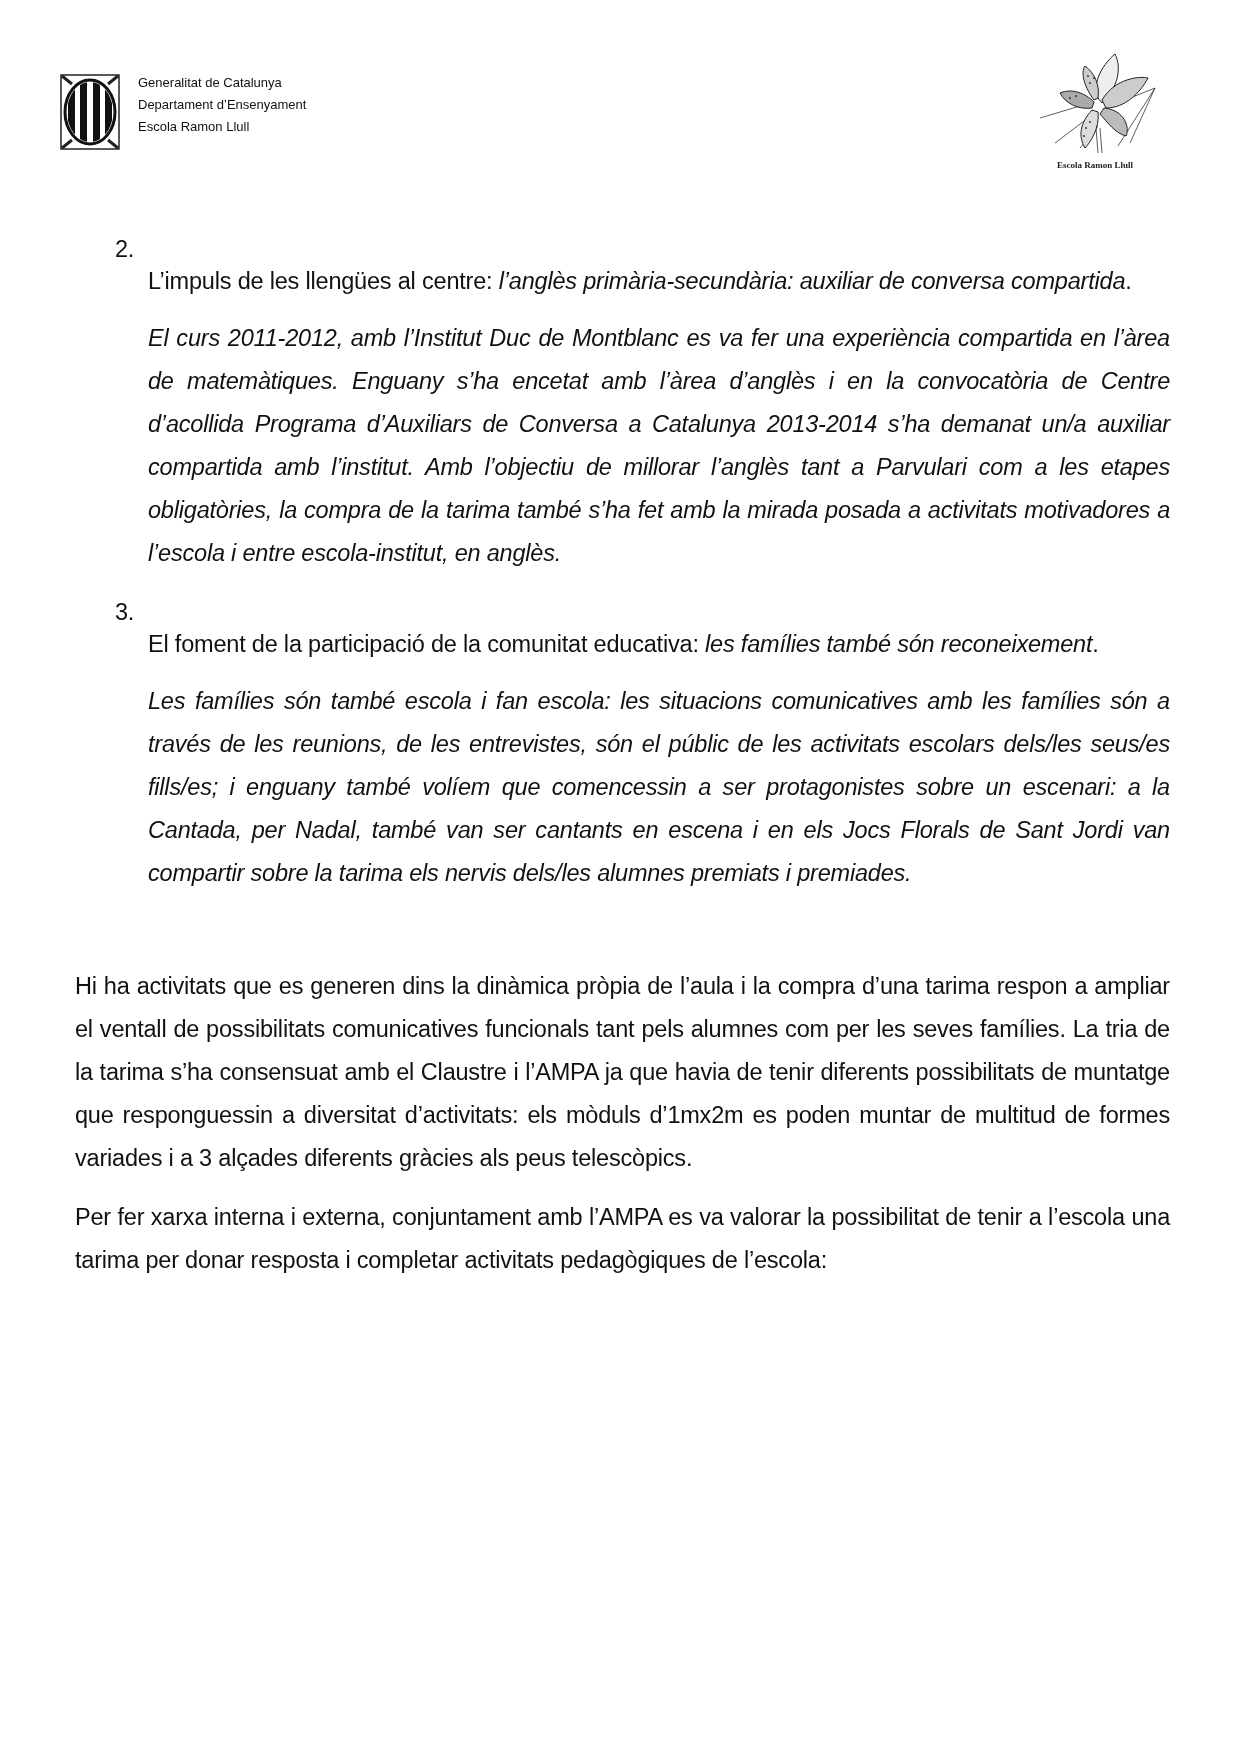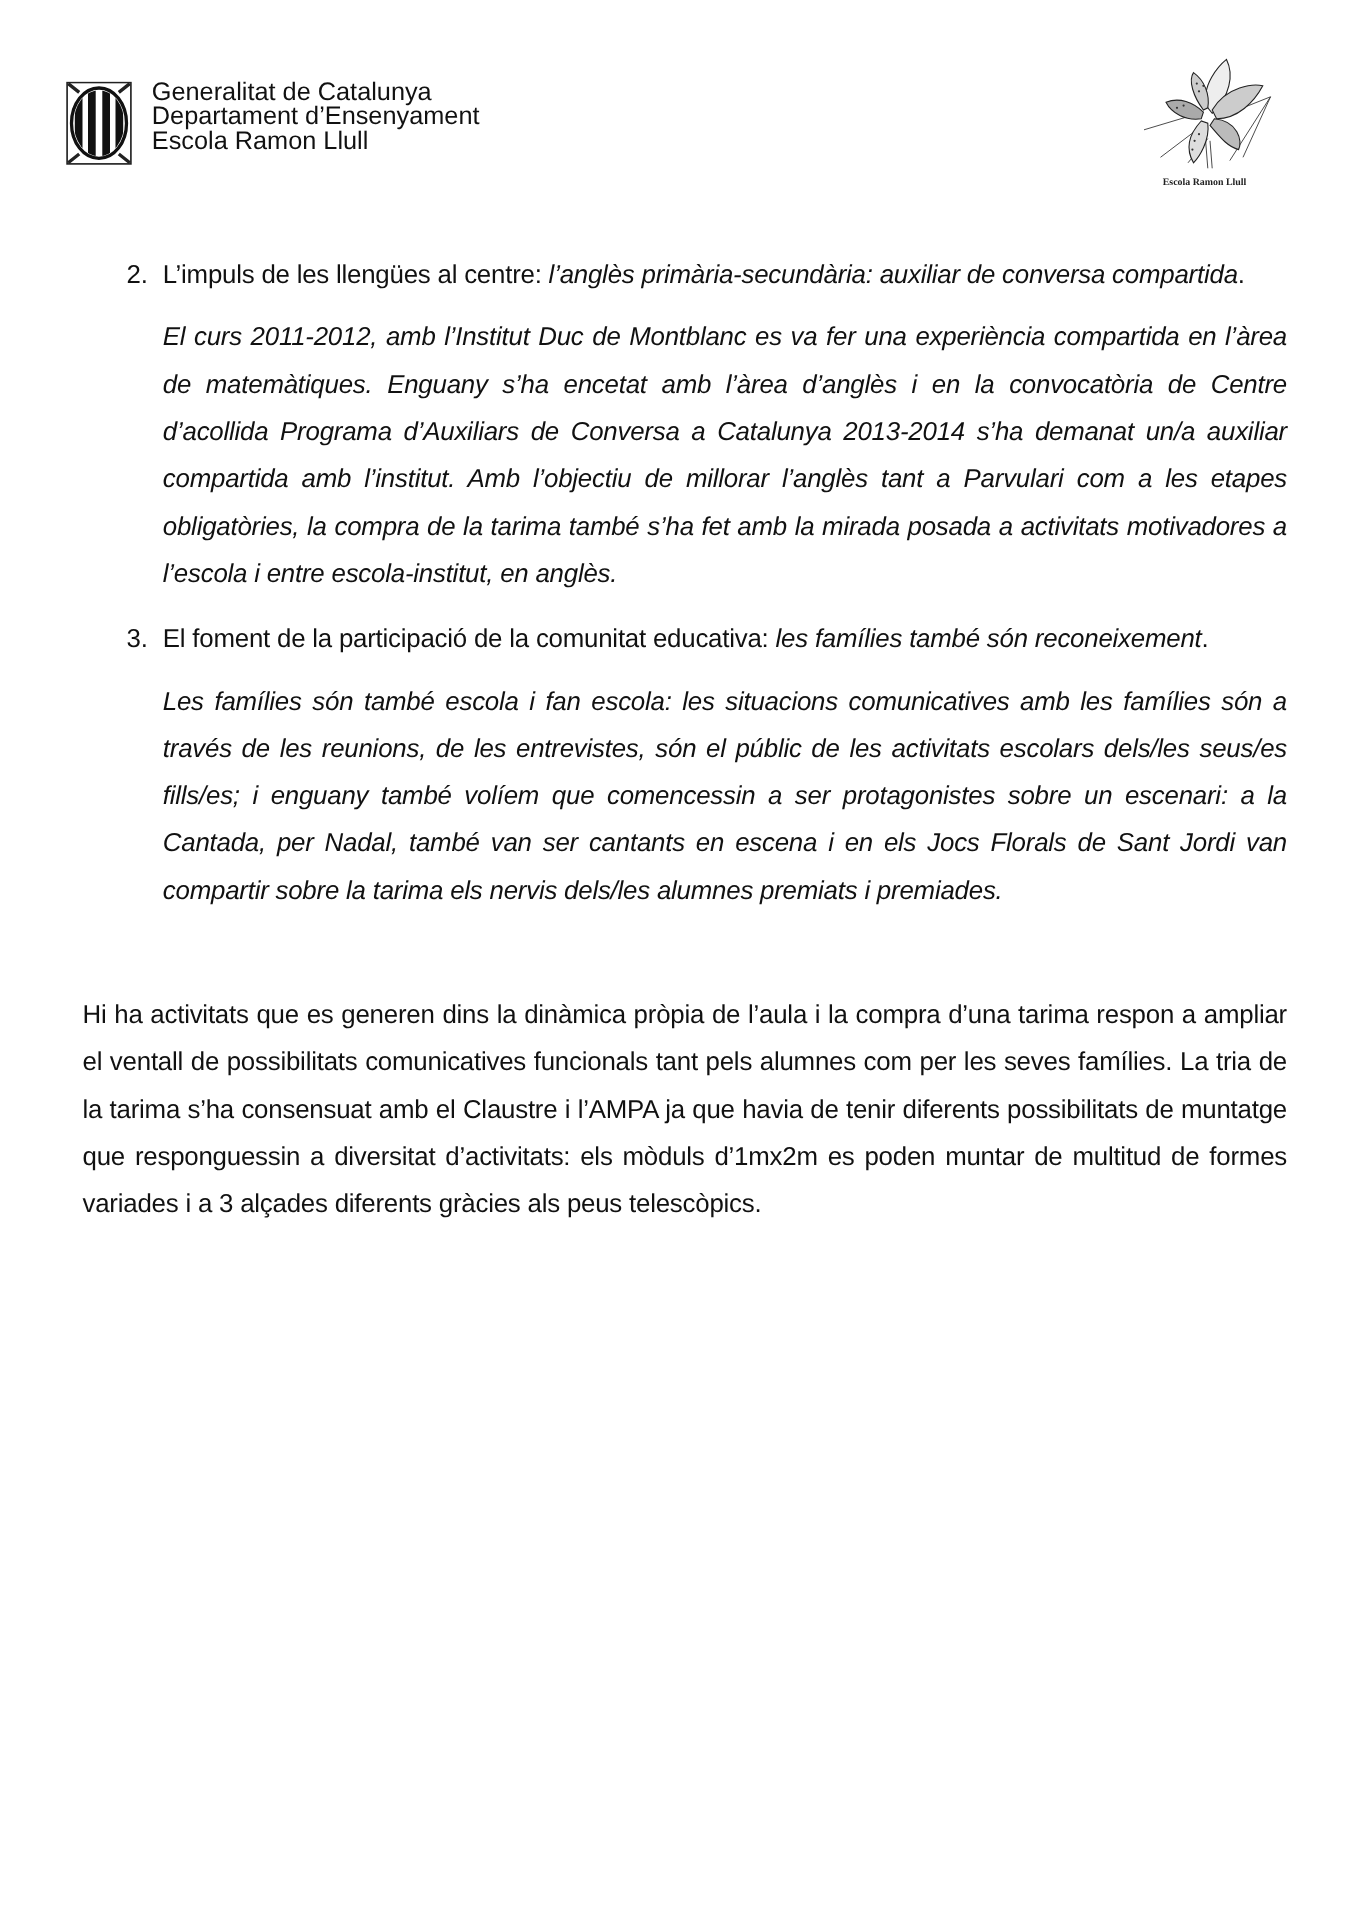--- a/index.html
+++ b/index.html
@@ -22,21 +22,21 @@
       display: flex;
       align-items: flex-start;
     }
     .crest {
       width: 60px;
       height: 76px;
       margin-right: 18px;
       margin-top: 2px;
     }
     .org-lines {
-      font-size: 23px;
+      font-size: 13px;
       line-height: 22px;
       color: #111;
     }
     .org-lines div { white-space: nowrap; }
     .header-right {
       position: absolute;
       left: 1015px;
       top: 48px;
       width: 160px;
       text-align: center;
@@ -67,20 +67,21 @@
       display: flex;
       margin-left: 40px;
     }
     .item .num {
       width: 33px;
       flex: none;
     }
     .item .item-text {
       flex: 1;
       text-align: justify;
+      margin-top: 32px;
     }
     .sub-para {
       margin-left: 73px !important;
       margin-top: 14px !important;
       font-style: italic;
     }
     em { font-style: italic; }
     .sp1 { margin-top: 16px !important; }
     .sp-big { margin-top: 70px !important; }
     .sp2 { margin-top: 16px !important; }
@@ -152,13 +153,14 @@
   </div>
   <p class="sub-para">El curs 2011-2012, amb l’Institut Duc de Montblanc es va fer una experiència compartida en l’àrea de matemàtiques. Enguany s’ha encetat amb l’àrea d’anglès i en la convocatòria de Centre d’acollida Programa d’Auxiliars de Conversa a Catalunya 2013-2014 s’ha demanat un/a auxiliar compartida amb l’institut. Amb l’objectiu de millorar l’anglès tant a Parvulari com a les etapes obligatòries, la compra de la tarima també s’ha fet amb la mirada posada a activitats motivadores a l’escola i entre escola-institut, en anglès.</p>
 
   <div class="item sp1" style="margin-top:16px;">
     <span class="num">3.</span>
     <p class="item-text"><span>El foment de la participació de la comunitat educativa: </span><em>les famílies també són reconeixement</em><span>.</span></p>
   </div>
   <p class="sub-para">Les famílies són també escola i fan escola: les situacions comunicatives amb les famílies són a través de les reunions, de les entrevistes, són el públic de les activitats escolars dels/les seus/es fills/es; i enguany també volíem que comencessin a ser protagonistes sobre un escenari: a la Cantada, per Nadal, també van ser cantants en escena i en els Jocs Florals de Sant Jordi van compartir sobre la tarima els nervis dels/les alumnes premiats i premiades.</p>
 
   <p class="sp-big">Hi ha activitats que es generen dins la dinàmica pròpia de l’aula i la compra d’una tarima respon a ampliar el ventall de possibilitats comunicatives funcionals tant pels alumnes com per les seves famílies. La tria de la tarima s’ha consensuat amb el Claustre i l’AMPA ja que havia de tenir diferents possibilitats de muntatge que responguessin a diversitat d’activitats: els mòduls d’1mx2m es poden muntar de multitud de formes variades i a 3 alçades diferents gràcies als peus telescòpics.</p>
+  <p class="sp2">Per fer xarxa interna i externa, conjuntament amb l’AMPA es va valorar la possibilitat de tenir a l’escola una tarima per donar resposta i completar activitats pedagògiques de l’escola:</p>
 </div>
 
 </body></html>

